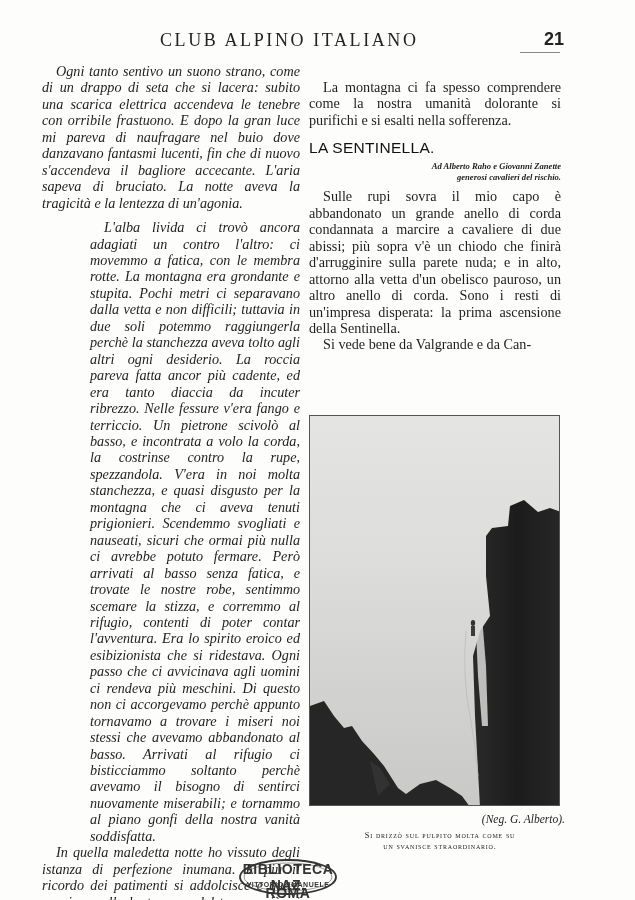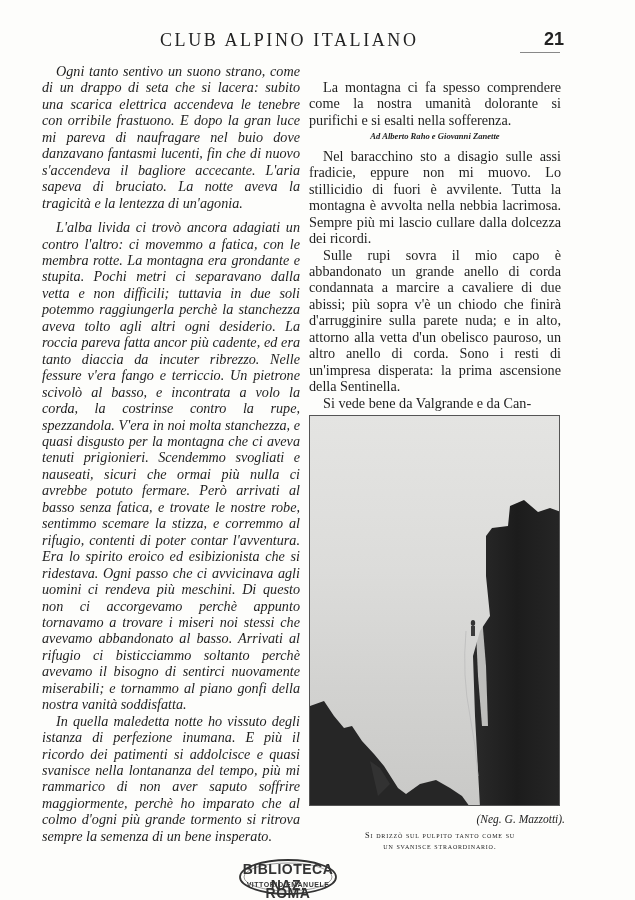--- a/index.html
+++ b/index.html
@@ -12,27 +12,27 @@
   .page-number { position: absolute; top: 29px; left: 544px;
     font-family: "Liberation Sans", sans-serif; font-weight: bold; font-size: 18px; color: #222; }
   .head-rule { position: absolute; top: 52px; left: 520px; width: 40px; height: 1px; background: #888; }
 
   .col { position: absolute; font-family: "Liberation Serif", serif; font-size: 14.2px; line-height: 16.45px;
          text-align: justify; color: #1e1e1e; }
   .col-left { left: 42px; top: 63px; width: 258px; font-style: italic; }
   .col-right { left: 309px; top: 63px; width: 252px; margin-top: 16px; }
 
   .col p { margin: 0; text-indent: 14px; }
-  .col p.gap { margin-top: 8px; }
+  .col p.gap { margin-top: 8px; margin-left: 48px; }
   .col p.last-line { text-align-last: left; }
 
   .section-title { margin: 10px 0 0 0; font-family: "Liberation Sans", sans-serif; font-size: 15.5px;
     letter-spacing: 0.3px; text-indent: 0; color: #111; font-weight: normal; line-height: 20px; }
   .dedication { margin: 3px 0 6px 0; font-family: "Liberation Serif", serif; font-style: italic; font-weight: bold;
-    font-size: 8.6px; line-height: 10.5px; text-indent: 0; text-align: center; color: #222; }
+    font-size: 8.6px; line-height: 10.5px; text-indent: 0; text-align: right; color: #222; }
 
   .photo { position: absolute; left: 309px; top: 415px; width: 251px; height: 391px;
     border: 1px solid #555; box-sizing: border-box; overflow: hidden;
     background: linear-gradient(180deg, #e4e4e2 0%, #dcdcda 40%, #d2d2d0 70%, #c9c9c7 100%); }
   .photo svg { position: absolute; left: 0; top: 0; }
 
   .photo-credit { position: absolute; left: 455px; top: 813px; width: 110px; text-align: right;
     font-family: "Liberation Serif", serif; font-style: italic; font-size: 11.5px; color: #222; white-space: nowrap; }
   .photo-caption { position: absolute; left: 309px; top: 830px; width: 262px; text-align: center;
     font-family: "Liberation Serif", serif; font-size: 8.4px; line-height: 11px; letter-spacing: 0.8px;
@@ -52,24 +52,25 @@
   <div class="head-rule"></div>
 
   <div class="col col-left">
     <p class="last-line">Ogni tanto sentivo un suono strano, come di un drappo di seta che si lacera: subito una scarica elettrica accendeva le tenebre con orribile frastuono. E dopo la gran luce mi pareva di naufragare nel buio dove danzavano fantasmi lucenti, fin che di nuovo s'accendeva il bagliore accecante. L'aria sapeva di bruciato. La notte aveva la tragicità e la lentezza di un'agonia.</p>
     <p class="gap last-line">L'alba livida ci trovò ancora adagiati un contro l'altro: ci movemmo a fatica, con le membra rotte. La montagna era grondante e stupita. Pochi metri ci separavano dalla vetta e non difficili; tuttavia in due soli potemmo raggiungerla perchè la stanchezza aveva tolto agli altri ogni desiderio. La roccia pareva fatta ancor più cadente, ed era tanto diaccia da incuter ribrezzo. Nelle fessure v'era fango e terriccio. Un pietrone scivolò al basso, e incontrata a volo la corda, la costrinse contro la rupe, spezzandola. V'era in noi molta stanchezza, e quasi disgusto per la montagna che ci aveva tenuti prigionieri. Scendemmo svogliati e nauseati, sicuri che ormai più nulla ci avrebbe potuto fermare. Però arrivati al basso senza fatica, e trovate le nostre robe, sentimmo scemare la stizza, e corremmo al rifugio, contenti di poter contar l'avventura. Era lo spirito eroico ed esibizionista che si ridestava. Ogni passo che ci avvicinava agli uomini ci rendeva più meschini. Di questo non ci accorgevamo perchè appunto tornavamo a trovare i miseri noi stessi che avevamo abbandonato al basso. Arrivati al rifugio ci bisticciammo soltanto perchè avevamo il bisogno di sentirci nuovamente miserabili; e tornammo al piano gonfi della nostra vanità soddisfatta.</p>
     <p class="last-line">In quella maledetta notte ho vissuto degli istanza di perfezione inumana. E più il ricordo dei patimenti si addolcisce e quasi svanisce nella lontananza del tempo, più mi rammarico di non aver saputo soffrire maggiormente, perchè ho imparato che al colmo d'ogni più grande tormento si ritrova sempre la semenza di un bene insperato.</p>
   </div>
 
   <div class="col col-right">
     <p class="last-line">La montagna ci fa spesso comprendere come la nostra umanità dolorante si purifichi e si esalti nella sofferenza.</p>
+    <h2 class="section-title">LA SENTINELLA.</h2>
     <div class="dedication">
       <div>Ad Alberto Raho e Giovanni Zanette</div>
+      <div>generosi cavalieri del rischio.</div>
     </div>
-    <p class="last-line">Nel baracchino sto a disagio sulle assi fradicie, eppure non mi muovo. Lo stillicidio di fuori è avvilente. Tutta la montagna è avvolta nella nebbia lacrimosa. Sempre più mi lascio cullare dalla dolcezza dei ricordi.</p>
     <p class="last-line">Sulle rupi sovra il mio capo è abbandonato un grande anello di corda condannata a marcire a cavaliere di due abissi; più sopra v'è un chiodo che finirà d'arrugginire sulla parete nuda; e in alto, attorno alla vetta d'un obelisco pauroso, un altro anello di corda. Sono i resti di un'impresa disperata: la prima ascensione della Sentinella.</p>
     <p>Si vede bene da Valgrande e da Can-</p>
   </div>
 
   <div class="photo">
     <svg width="251" height="391" viewBox="0 0 251 391">
       <defs>
         <linearGradient id="rock" x1="0" y1="0" x2="1" y2="0">
           <stop offset="0" stop-color="#2a2a2a"></stop>
           <stop offset="0.5" stop-color="#1c1c1c"></stop>
@@ -84,23 +85,23 @@
       <path d="M 156 215 Q 152 260 160 300 Q 166 330 168 360" stroke="#bbb" stroke-width="0.8" fill="none"></path>
 
       <ellipse cx="163" cy="207" rx="2.2" ry="3" fill="#333"></ellipse>
       <rect x="161" y="210" width="4" height="10" fill="#3a3a3a"></rect>
 
       <path d="M 0 290 L 14 285 L 24 300 L 34 312 L 42 310 L 52 325 L 64 338 L 74 350 L 88 372 L 96 378 L 110 368 L 126 364 L 140 372 L 152 380 L 160 391 L 0 391 Z" fill="#262626"></path>
       <path d="M 60 345 L 70 352 L 80 368 L 68 380 Z" fill="#3a3a3a" opacity="0.6"></path>
     </svg>
   </div>
 
-  <div class="photo-credit">(Neg. G. Mazzotti).</div>
+  <div class="photo-credit">(Neg. G. Alberto).</div>
   <div class="photo-caption">
-    <div>Si drizzò sul pulpito tanto come su</div>
+    <div>Si drizzò sul pulpito molta come su</div>
     <div>un svanisce straordinario.</div>
   </div>
 
   <div class="stamp">
     <svg width="100" height="40" viewBox="0 0 100 40">
       <ellipse cx="50" cy="21" rx="48" ry="17" fill="none" stroke="#333" stroke-width="1.8"></ellipse>
       <ellipse cx="50" cy="21" rx="44" ry="14" fill="none" stroke="#555" stroke-width="0.6"></ellipse>
     </svg>
     <div class="stamp-text" style="top:5px;">BIBLIOTECA NAZ.</div>
     <div class="stamp-text" style="top:29px;">ROMA</div>

